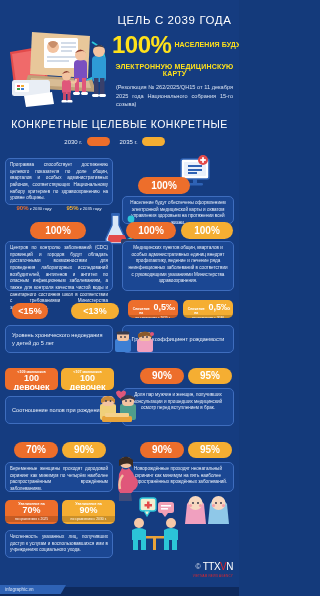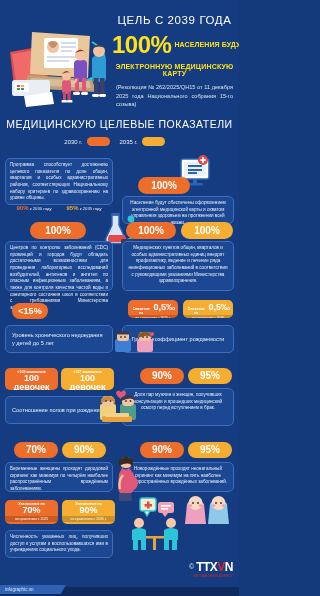--- a/index.html
+++ b/index.html
@@ -76,21 +76,21 @@
 
   
   .footer-bar { position:absolute; left:0; bottom:0; width:239px; height:9px; background:#0E2A5E; }
   .foot-tag {
     position:absolute; left:0; bottom:2px; width:66px; height:9px; background:#2E62B5;
     font-size:4.6px; color:#DCE6F6; display:flex; align-items:center; padding-left:5px;
     clip-path:polygon(0 0, 100% 0, 92% 100%, 0 100%);
   }
   .ttxvn { position:absolute; right:6px; bottom:18px; text-align:right; }
   .ttxvn .cp { font-size:7px; color:#E3EAF7; vertical-align:middle; margin-right:2px; }
-  .ttxvn .mark { font-size:12px; font-weight:bold; letter-spacing:-.5px; color:#ffffff; vertical-align:middle; }
+  .ttxvn .mark { font-size:10px; font-weight:normal; letter-spacing:-.5px; color:#ffffff; vertical-align:middle; }
   .ttxvn .mark .red { color:#E3262B; }
   .ttxvn .tagline { font-size:3px; color:#E3262B; letter-spacing:.2px; margin-top:-1px; }
 
   svg { display:block; overflow:visible; }
 </style>
 </head>
 <body>
 
 <div class="page">
 
@@ -153,21 +153,21 @@
     <div class="hero-text">
       <div class="hero-title">ЦЕЛЬ С 2039 ГОДА</div>
       <div class="hero-row">
         <span class="hero-100">100%</span><span class="hero-sub1">НАСЕЛЕНИЯ БУДУТ ИМЕТЬ</span>
       </div>
       <div class="hero-sub2">ЭЛЕКТРОННУЮ МЕДИЦИНСКУЮ КАРТУ</div>
       <div class="hero-note">(Резолюция № 262/2025/QH15 от 11 декабря 2025 года Национального собрания 15-го созыва)</div>
     </div>
   </div>
 
-  <div class="sec-title">МЕДИЦИНСКУЮ ЦЕЛЕВЫЕ ПОКАЗАТЕЛИ</div>
+  <div class="sec-title">КОНКРЕТНЫЕ ЦЕЛЕВЫЕ КОНКРЕТНЫЕ</div>
   <div class="legend">
     <span class="lab">2030 г.</span><span class="pill-sm c-2030"></span><span class="lab">2035 г.</span><span class="pill-sm c-2035"></span>
   </div>
 
   <div class="card just" style="left:5px; top:158px; width:108px; height:47px;">
     <span>Программа способствует достижению целевого показателя по доле общин, кварталов и особых административных районов, соответствующих Национальному набору критериев по здравоохранению на уровне общины.</span>
     <div style="margin-top:2px; display:flex; justify-content:space-around; align-items:baseline; gap:2px;">
       <span><span class="inline-pct" style="color:#ED6E2B">90%</span> <span style="font-size:4.2px">к 2030 году</span></span>
       <span><span class="inline-pct">95%</span> <span style="font-size:4.2px">к 2035 году</span></span>
     </div>
@@ -201,20 +201,21 @@
     </svg>
   </div>
   <div class="badge b-or b-big" style="left:30px; top:222px; width:56px; height:17px;">100%</div>
   <div class="card just" style="left:5px; top:241px; width:108px; height:50px;">Центров по контролю заболеваний (CDC) провинций и городов будут обладать достаточными возможностями для проведения лабораторных исследований возбудителей, антигенов и антител по опасным инфекционным заболеваниям, а также для контроля качества чистой воды и санитарного состояния школ в соответствии с требованиями Министерства здравоохранения.</div>
 
   <div class="badge b-or b-big" style="left:126px; top:222px; width:50px; height:17px;">100%</div>
   <div class="badge b-am b-big" style="left:181px; top:222px; width:52px; height:17px;">100%</div>
   <div class="card" style="left:122px; top:241px; width:112px; height:50px;">Медицинских пунктов общин, кварталов и особых административных единиц внедрят профилактику, ведение и лечение ряда неинфекционных заболеваний в соответствии с руководящими указаниями Министерства здравоохранения.</div>
 
   <div class="badge b-or b-mid" style="left:12px; top:303px; width:36px; height:16px;">&lt;15%</div>
+  <div class="badge b-am b-mid" style="left:71px; top:303px; width:48px; height:16px;">&lt;13%</div>
   <div class="card" style="left:5px; top:325px; width:108px; height:28px; text-align:left; font-size:5.6px; padding:5px 6px;">Уровень хронического недоедания у детей до 5 лет</div>
 
   <div class="permil s-or" style="left:128px; top:300px; width:50px; height:18px;">
     <div class="r1">
         <span class="lbl">Снижение на</span>
         <span class="val">0,5‰</span>
       </div>
     <div class="r2">по сравнению с 2025 г.</div>
   </div>
   <div class="permil s-am" style="left:183px; top:300px; width:50px; height:18px;">

